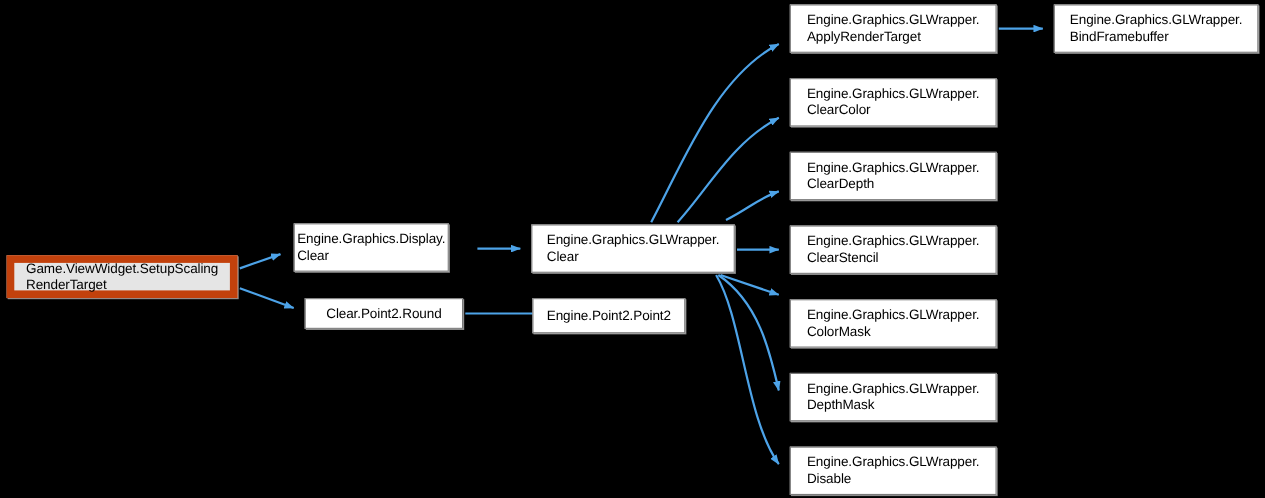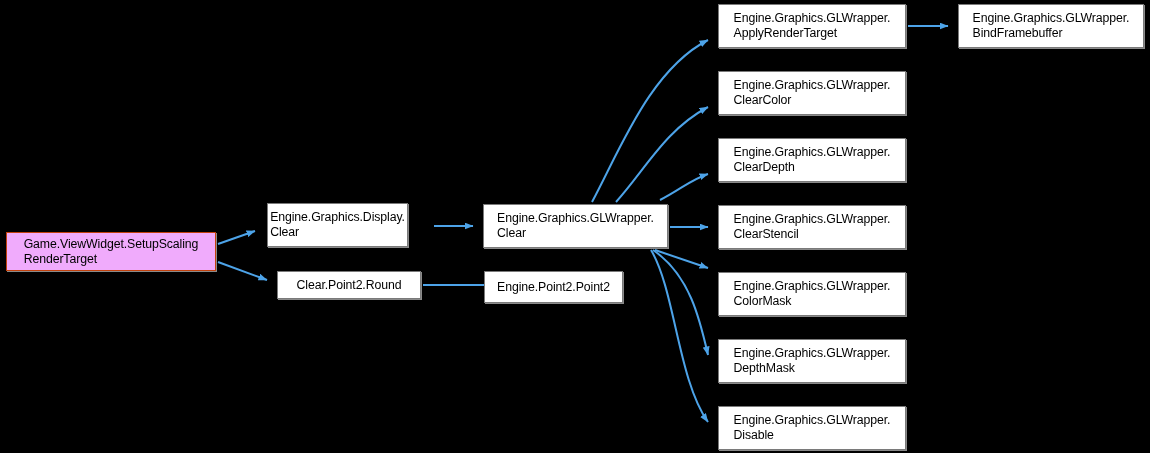--- a/index.html
+++ b/index.html
@@ -34,22 +34,22 @@
     justify-content: center;
     text-align: left;
     color: #000000;
     font-size: 12.3px;
     line-height: 15px;
     letter-spacing: -0.1px;
     padding: 0 3px;
     z-index: 2;
   }
   .node.current {
-    background: #f0abfc;
-    border: 1px solid #c2410c;
+    background: #e5e5e5;
+    border: 7px solid #c2410c;
   }
   .node .label {
     display: block;
     white-space: pre-line;
   }
 </style>
 </head>
 <body>
 
 <div id="canvas">

